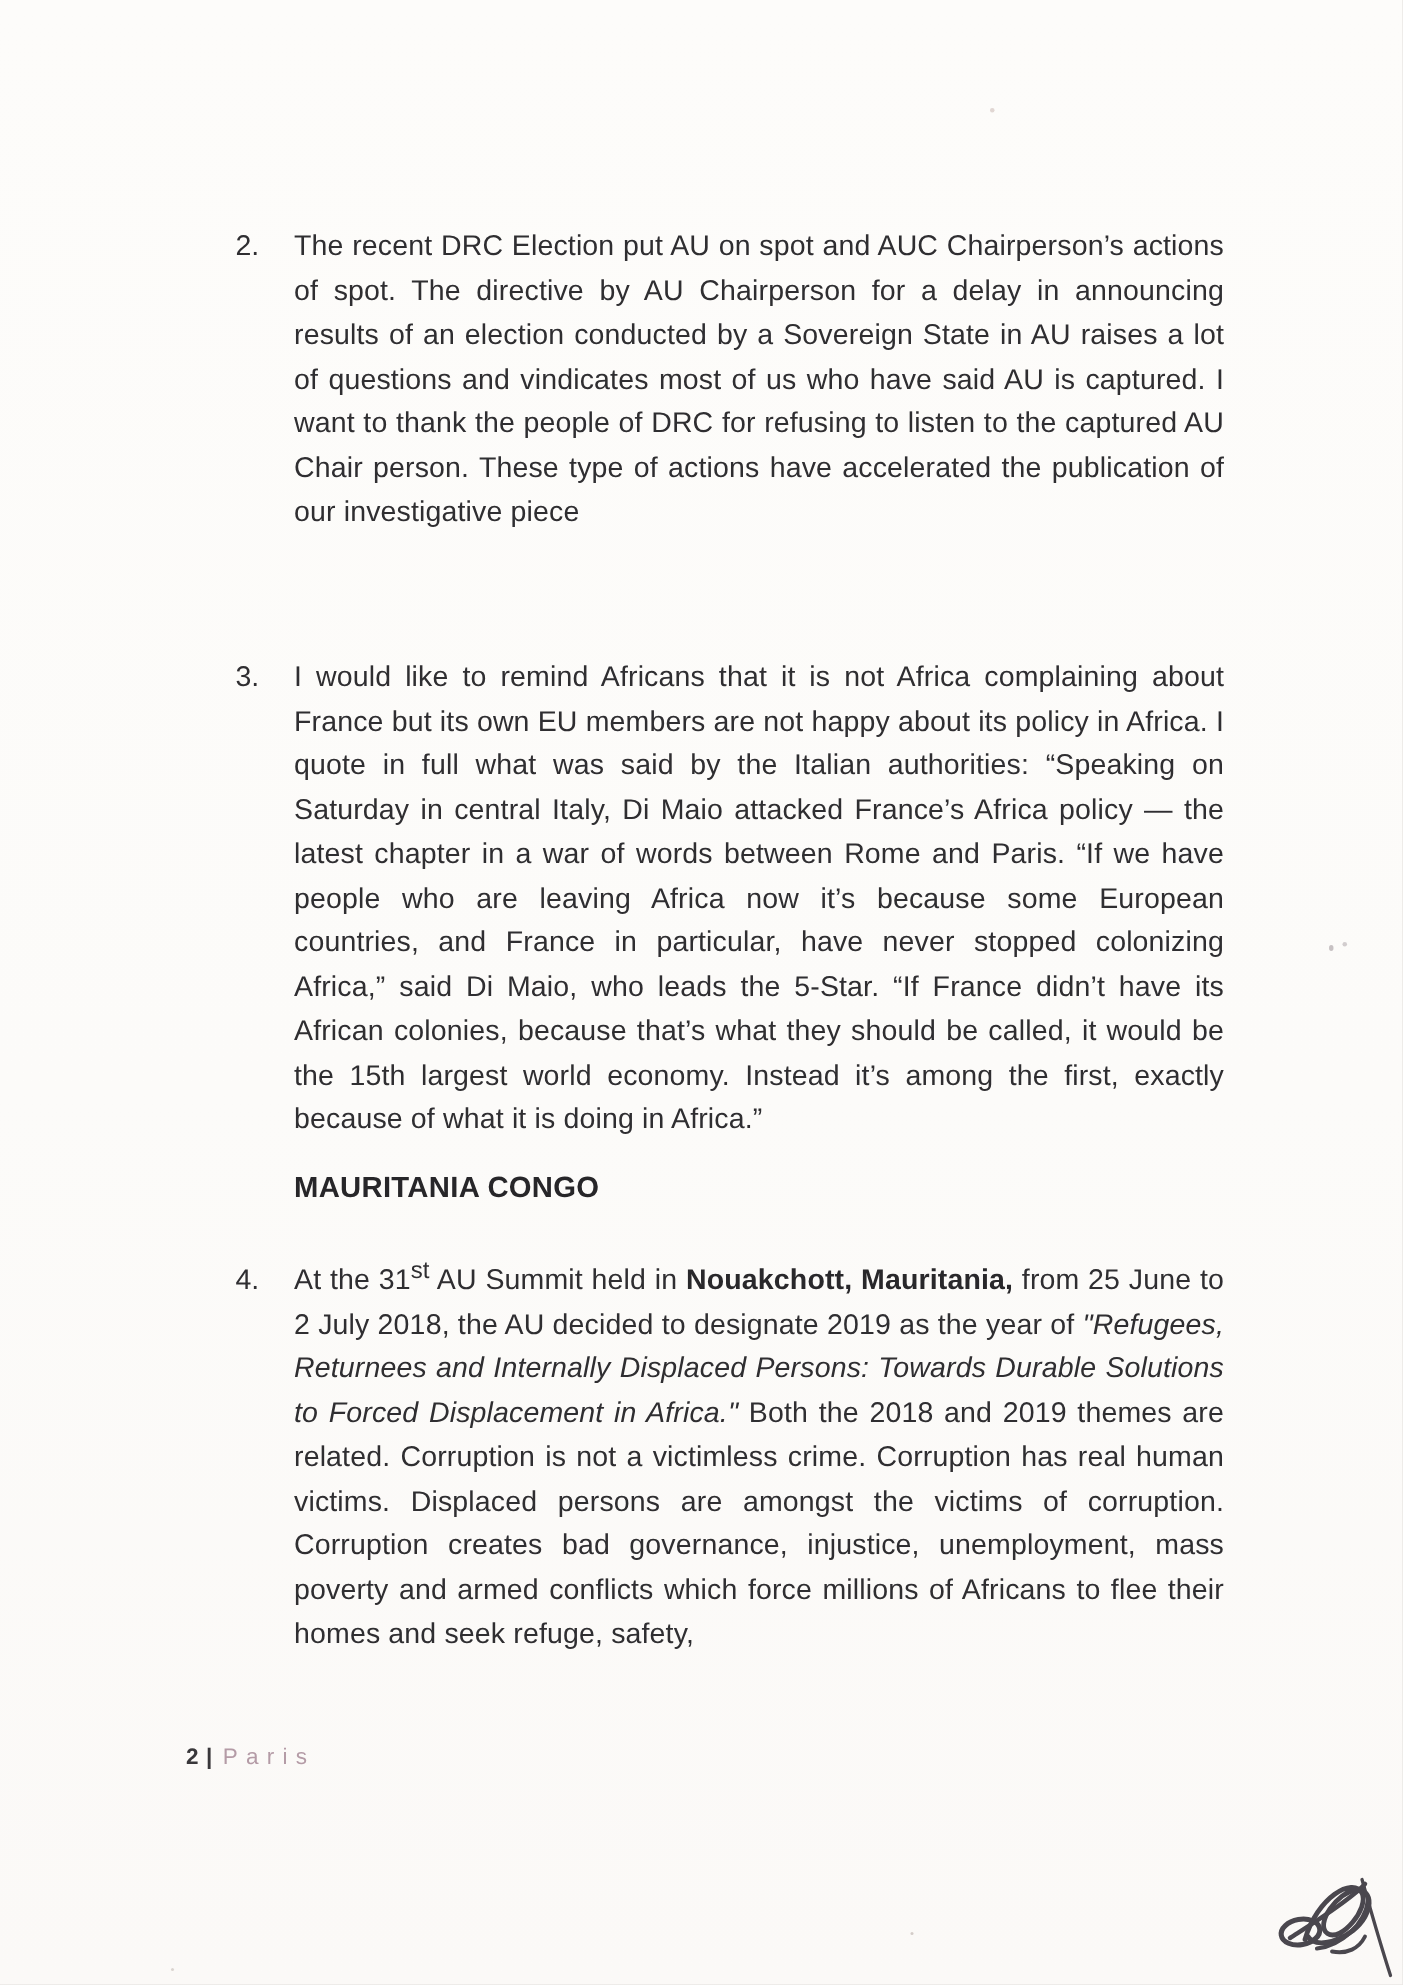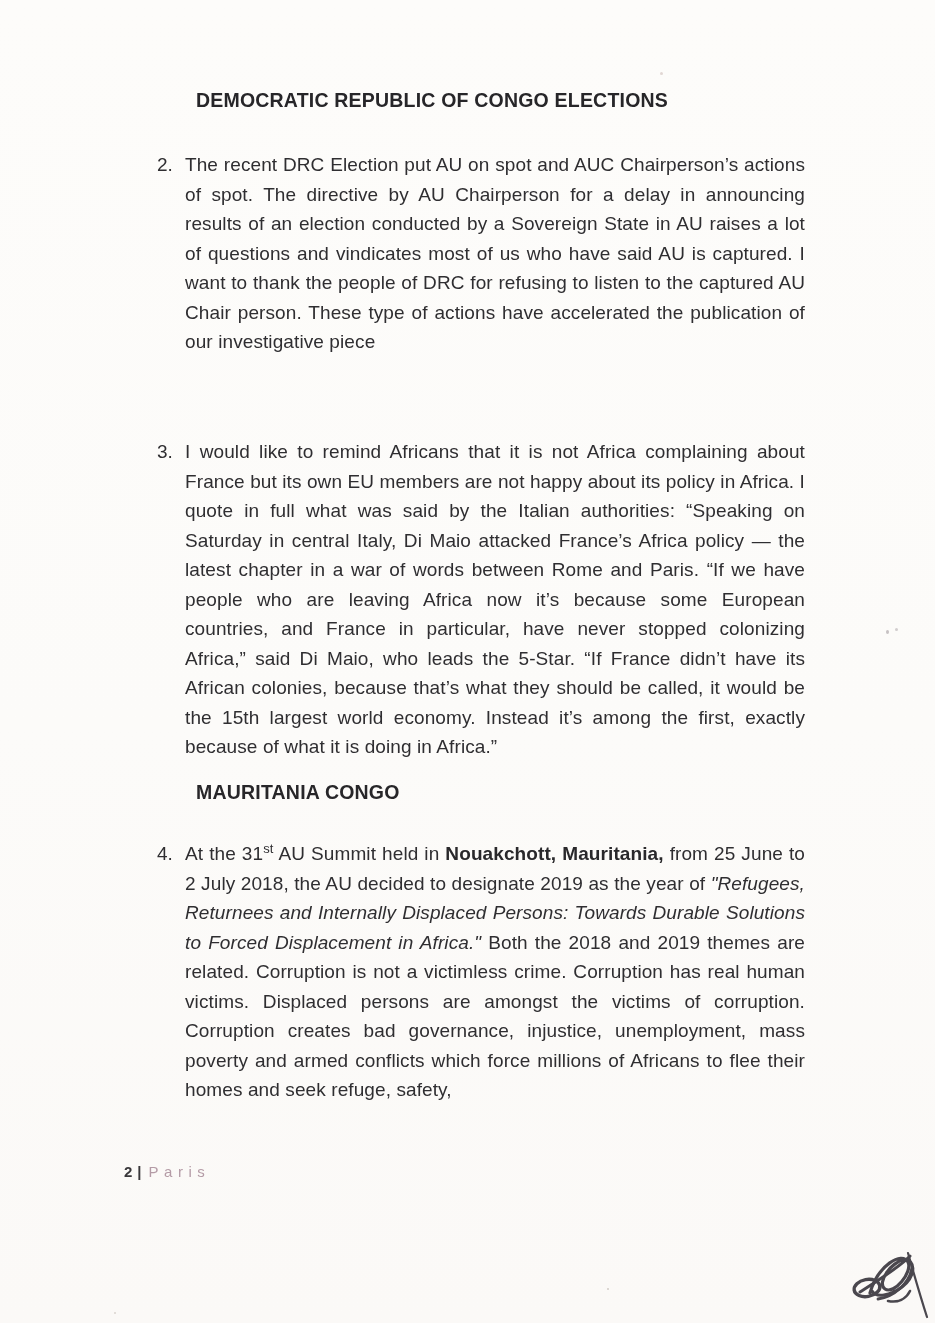--- a/index.html
+++ b/index.html
@@ -15,41 +15,40 @@
   .heading{
     position:absolute;left:196px;
     font-size:19.5px;font-weight:700;color:#272629;
     letter-spacing:.2px;white-space:nowrap;
   }
   .list-num{
     position:absolute;left:157px;width:34px;
     font-size:19px;line-height:29.5px;color:#2f2e31;
   }
   .para{
-    position:absolute;left:185px;width:620px;
+    position:absolute;left:196px;width:620px;
     font-size:19px;line-height:29.5px;
     text-align:justify;color:#2f2e31;
     letter-spacing:.1px;
   }
   .para b{font-weight:700;color:#29282b;margin-top:40px;}
   .para i{font-style:italic;}
-  .para sup{font-size:13px;line-height:0;vertical-align:super;}
+  .para sup{font-size:16px;line-height:0;vertical-align:super;}
   .footer{position:absolute;left:124px;top:1163px;font-size:15px;white-space:nowrap;}
   .pf-num{font-weight:700;color:#39373a;}
   .pf-sep{font-weight:700;color:#39373a;margin:0 7px 0 5px;}
   .pf-label{color:#b49ba6;letter-spacing:5.5px;}
   .signature{position:absolute;left:848px;top:1243px;width:87px;height:80px;}
   .speck{position:absolute;border-radius:50%;}
 </style>
 </head>
 <body>
 
 <div class="page">
 
-  <div class="heading" style="top:89px">DEMOCRATIC REPUBLIC OF CONGO ELECTIONS</div>
 
   <div class="list-num" style="top:150px">2.</div>
   <div class="para" style="top:150px"><span>The recent DRC Election put AU on spot and AUC Chairperson’s actions of spot. The directive by AU Chairperson for a delay in announcing results of an election conducted by a Sovereign State in AU raises a lot of questions and vindicates most of us who have said AU is captured. I want to thank the people of DRC for refusing to listen to the captured AU Chair person. These type of actions have accelerated the publication of our investigative piece</span></div>
 
 
   <div class="list-num" style="top:437px">3.</div>
   <div class="para" style="top:437px"><span>I would like to remind Africans that it is not Africa complaining about France but its own EU members are not happy about its policy in Africa. I quote in full what was said by the Italian authorities: “Speaking on Saturday in central Italy, Di Maio attacked France’s Africa policy — the latest chapter in a war of words between Rome and Paris. “If we have people who are leaving Africa now it’s because some European countries, and France in particular, have never stopped colonizing Africa,” said Di Maio, who leads the 5-Star. “If France didn’t have its African colonies, because that’s what they should be called, it would be the 15th largest world economy. Instead it’s among the first, exactly because of what it is doing in Africa.”</span></div>
 
   <div class="heading" style="top:781px">MAURITANIA CONGO</div>
 

